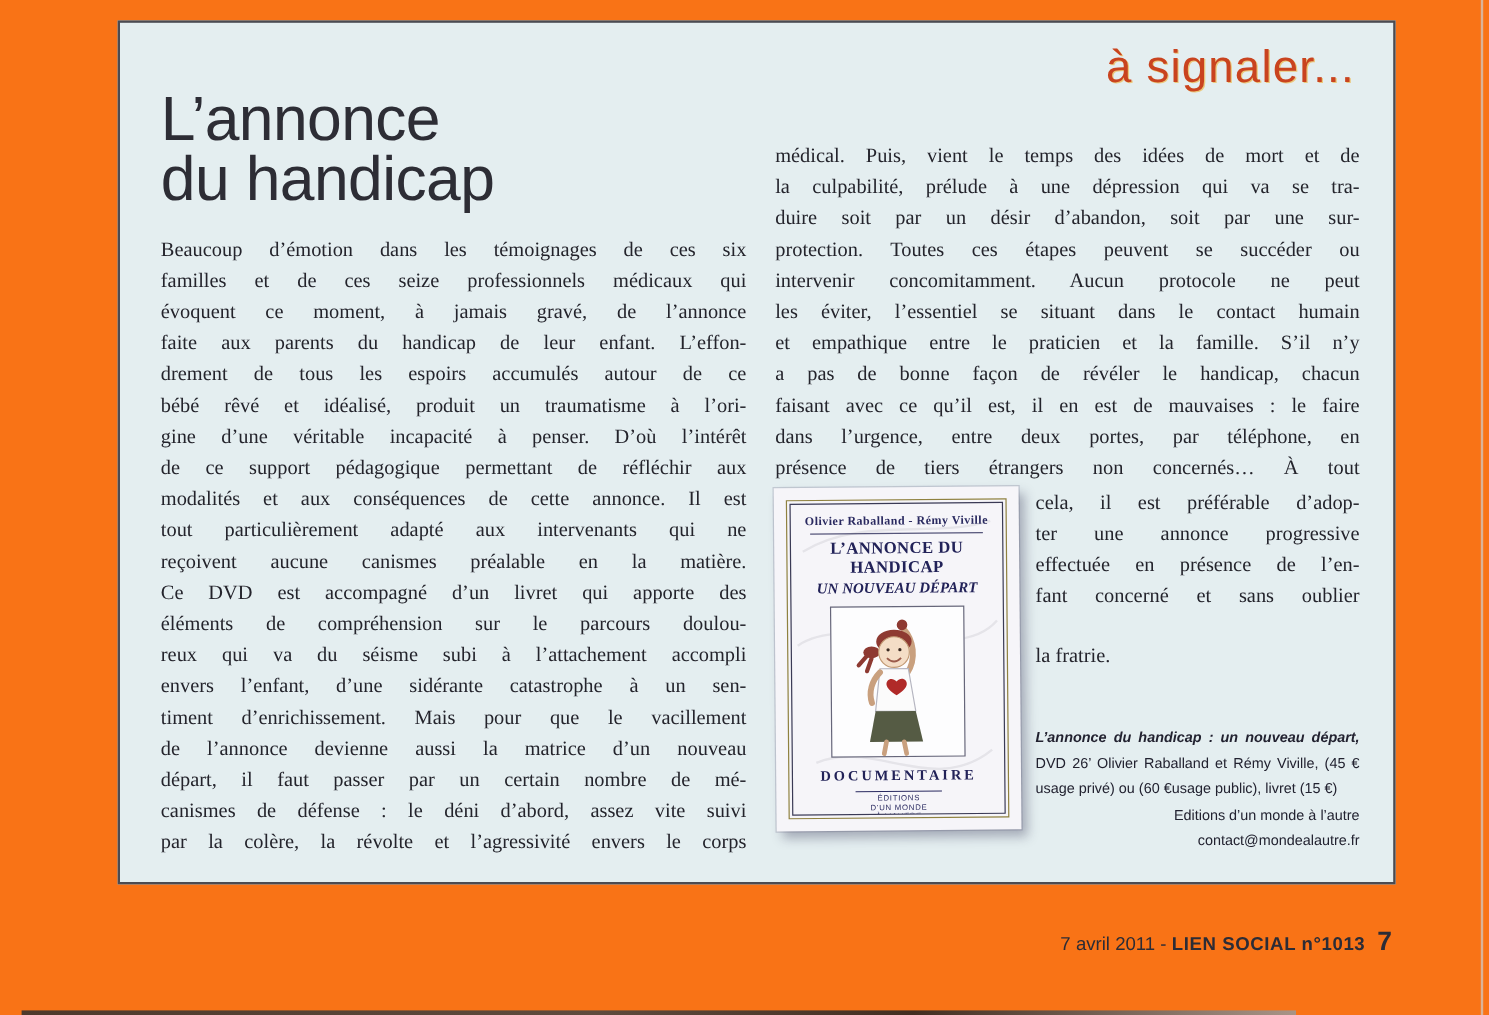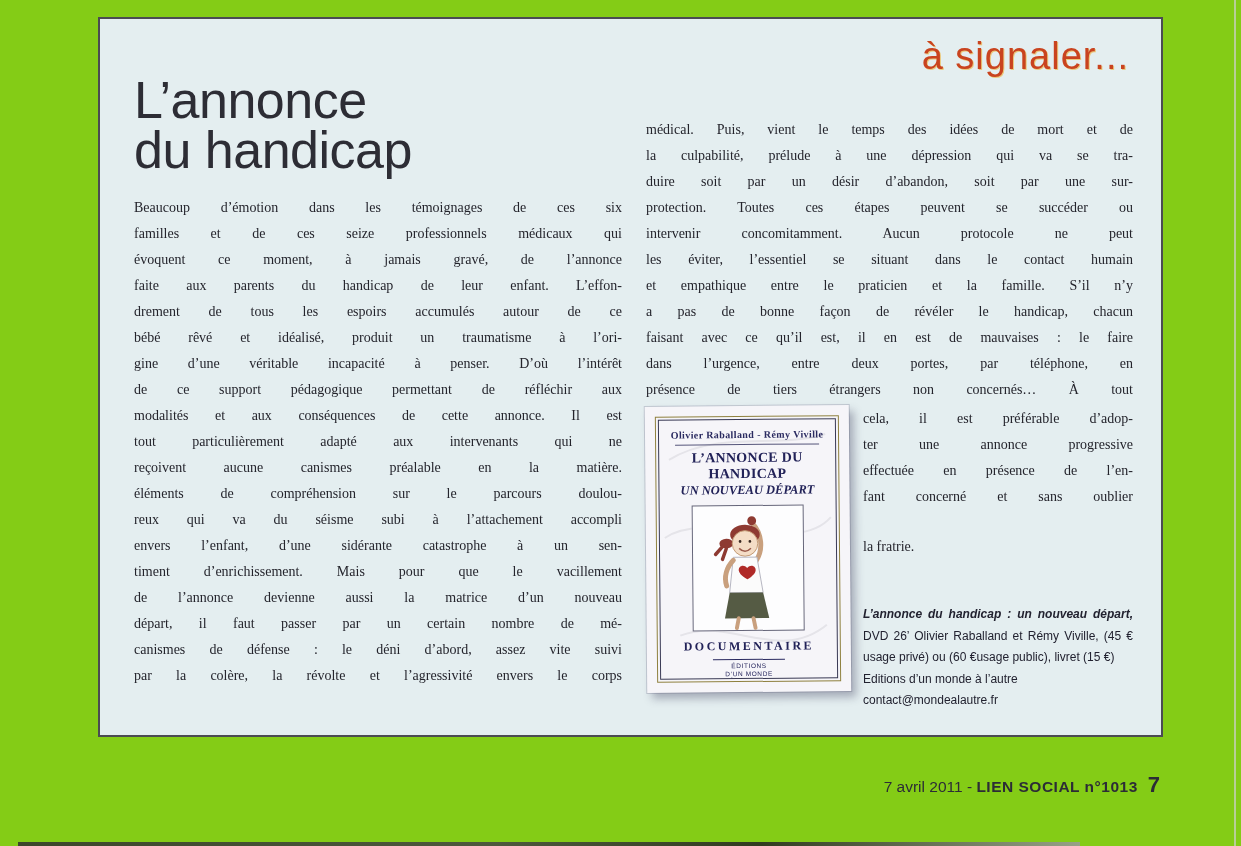--- a/index.html
+++ b/index.html
@@ -1,32 +1,32 @@
 <!DOCTYPE html>
 <html><head>
 <meta charset="utf-8">
 <style>
   * { margin:0; padding:0; box-sizing:border-box; }
   body { width:1241px; height:846px; font-family:"Liberation Sans", sans-serif; }
-  .page { position:relative; width:1241px; height:846px; background:#84cc16; overflow:hidden; }
+  .page { position:relative; width:1241px; height:846px; background:#f97316; overflow:hidden; }
 
   .panel { position:absolute; left:98px; top:17px; width:1065px; height:720px;
            background:#e4eef0; border:2px solid #4b4b52; }
 
   .flag { position:absolute; top:16px; right:32px; font-size:38px; letter-spacing:1px;
           color:#c9431f; text-shadow:1px 1px 0 rgba(240,170,30,.55); }
 
   .headline { position:absolute; left:34px; top:56px; font-size:52px; font-weight:normal;
               line-height:50px; letter-spacing:-0.5px; color:#2d2d35; }
 
   .col { position:absolute; }
   .col-left  { left:34px;  top:176px; width:488px; }
   .col-right { left:546px; top:98px;  width:487px; }
 
-  .tline { font-family:"Liberation Serif", serif; font-size:14px; line-height:26px;
+  .tline { font-family:"Liberation Serif", serif; font-size:17px; line-height:26px;
            color:#24242c; text-align:justify; text-align-last:justify; }
   .tline.last { text-align-last:left;margin-top:24px; }
 
   .media-row { display:flex; margin-top:3px; }
 
   .dvd { width:204px; height:286px; flex:0 0 204px; background:#f6f5f9; padding:10px;
          transform:rotate(-0.5deg);
          box-shadow:5px 6px 9px rgba(50,50,80,.35), 0 0 0 1px rgba(120,120,145,.3); }
   .dvd-frame  { height:100%; border:1px solid #8f813f; padding:2px; }
   .dvd-frame2 { height:100%; border:1px solid #3a3a55; text-align:center; position:relative; overflow:hidden; }
@@ -44,21 +44,21 @@
                font-size:12px; letter-spacing:2.5px; color:#222258; margin-top:8px; }
   .dvd-pub { position:relative; width:72px; margin:5px auto 0; padding:2px 0;
              font-size:6.5px; line-height:7.5px; letter-spacing:.6px; color:#2a2a60;
              border-top:1px solid #2a2a60; border-bottom:1px solid #2a2a60; }
 
   .wrap-col { width:270px; margin-left:13px; }
 
   .caption { margin-top:44px; font-size:12px; line-height:21.5px; color:#222230; }
   .caption-flow { text-align:justify; }
   .caption .lead { font-weight:bold; font-style:italic; }
-  .caption-line { text-align:left; }
+  .caption-line { text-align:right; }
 
   .footer { position:absolute; right:81px; top:772px; color:#2c2c36; font-size:15.5px;
             display:flex; align-items:baseline; }
   .footer .journal { font-weight:bold; letter-spacing:.5px; white-space:pre; }
   .footer .pagenum { font-weight:bold; font-size:22px; margin-left:10px; }
 
   .edge-right  { position:absolute; right:5px; top:0; width:2px; height:100%;
                  background:#cfcfcf; opacity:.7; }
   .edge-bottom { position:absolute; left:18px; bottom:0; width:1062px; height:4px;
                  background:linear-gradient(90deg,#2f2f2f 0%,#444 45%,#222 70%,#9a9a9a 100%);
@@ -83,20 +83,21 @@
         <div class="tline">familles et de ces seize professionnels médicaux qui</div>
         <div class="tline">évoquent ce moment, à jamais gravé, de l’annonce</div>
         <div class="tline">faite aux parents du handicap de leur enfant. L’effon-</div>
         <div class="tline">drement de tous les espoirs accumulés autour de ce</div>
         <div class="tline">bébé rêvé et idéalisé, produit un traumatisme à l’ori-</div>
         <div class="tline">gine d’une véritable incapacité à penser. D’où l’intérêt</div>
         <div class="tline">de ce support pédagogique permettant de réfléchir aux</div>
         <div class="tline">modalités et aux conséquences de cette annonce. Il est</div>
         <div class="tline">tout particulièrement adapté aux intervenants qui ne</div>
         <div class="tline">reçoivent aucune canismes préalable en la matière.</div>
+        <div class="tline">Ce DVD est accompagné d’un livret qui apporte des</div>
         <div class="tline">éléments de compréhension sur le parcours doulou-</div>
         <div class="tline">reux qui va du séisme subi à l’attachement accompli</div>
         <div class="tline">envers l’enfant, d’une sidérante catastrophe à un sen-</div>
         <div class="tline">timent d’enrichissement. Mais pour que le vacillement</div>
         <div class="tline">de l’annonce devienne aussi la matrice d’un nouveau</div>
         <div class="tline">départ, il faut passer par un certain nombre de mé-</div>
         <div class="tline">canismes de défense : le déni d’abord, assez vite suivi</div>
         <div class="tline">par la colère, la révolte et l’agressivité envers le corps</div>
       </div>
 

